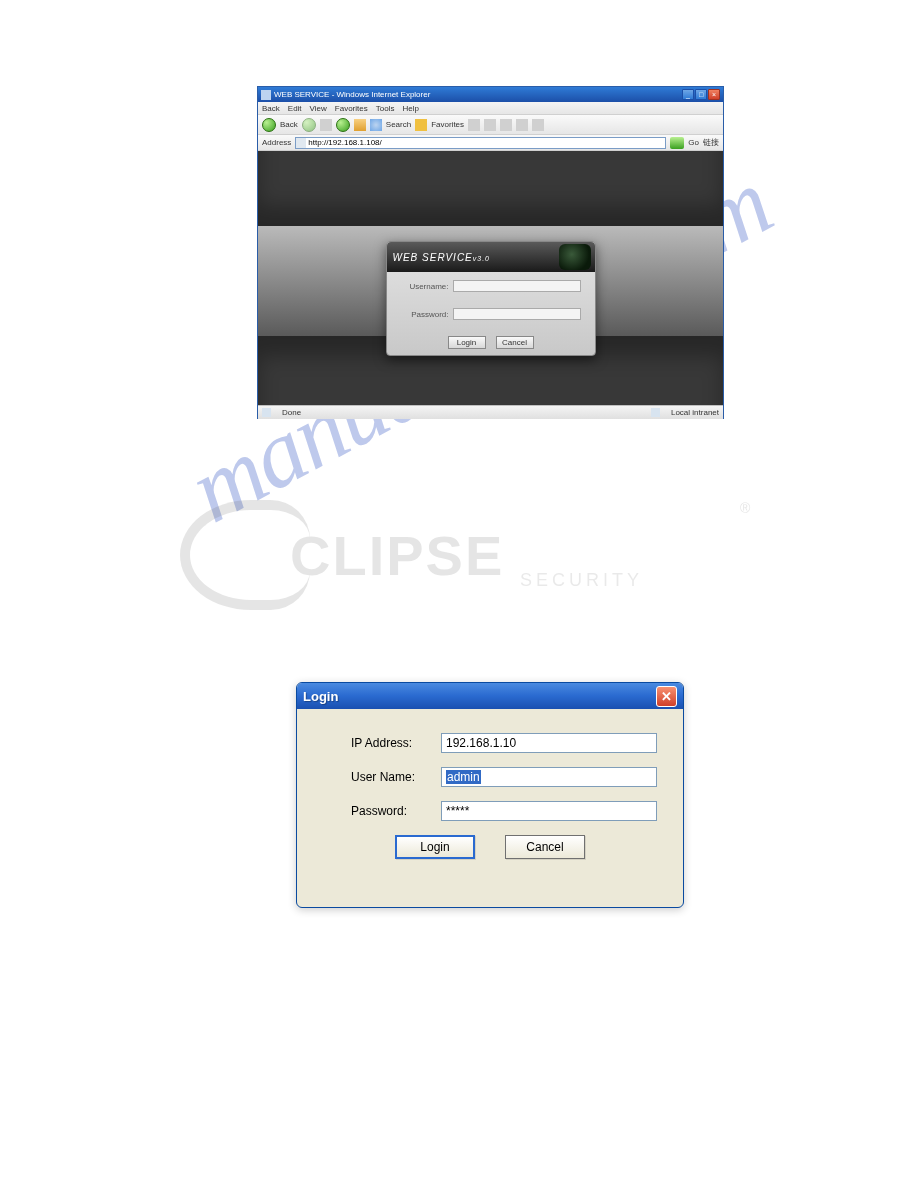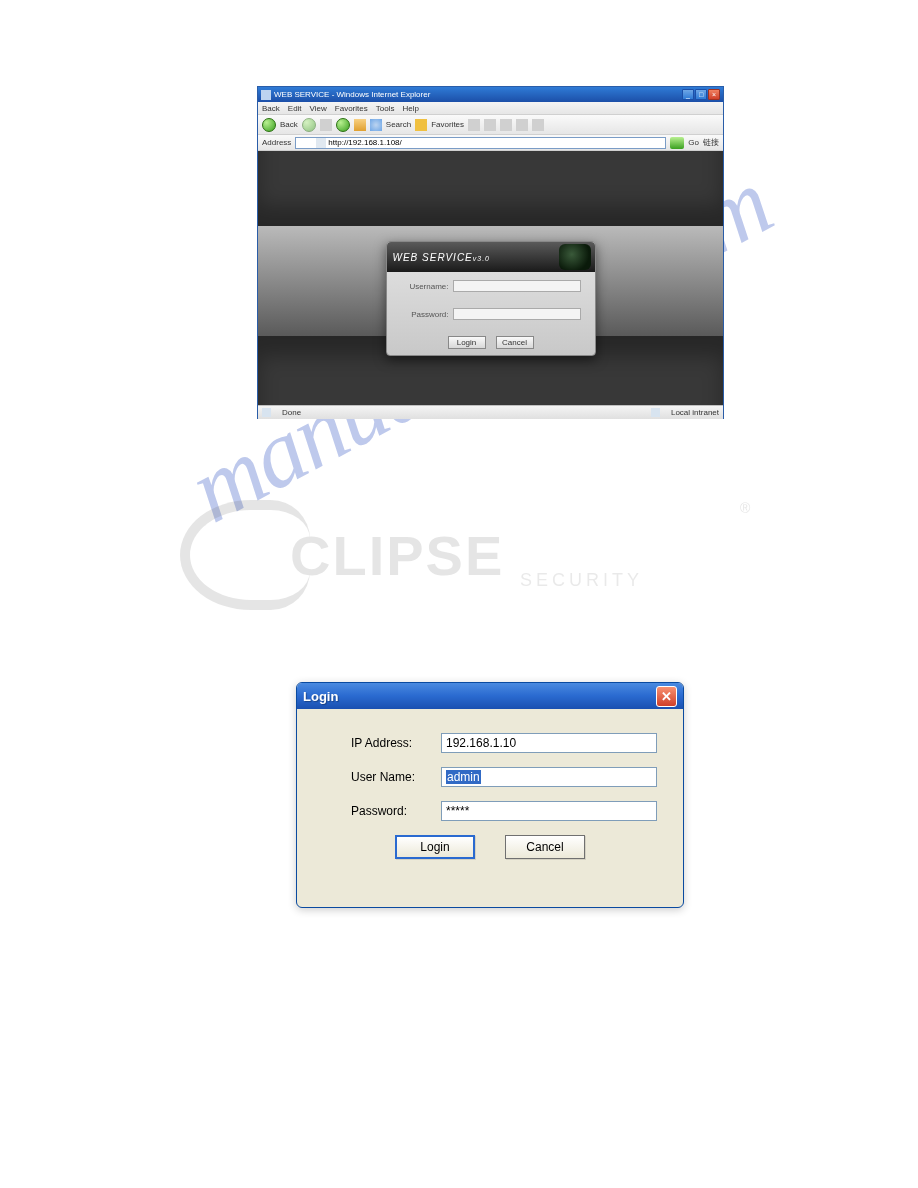--- a/index.html
+++ b/index.html
@@ -19,21 +19,21 @@
   .tb-icon { width: 14px; height: 14px; border-radius: 7px; display:inline-block; }
   .tb-green { background: radial-gradient(circle at 30% 30%, #b8f090, #3aa020); border:1px solid #2a7010;}
   .tb-green.dim { opacity:.5;}
   .tb-home { width:12px;height:12px;background:linear-gradient(#f8d080,#e0a030);}
   .tb-search { width:12px;height:12px;background:radial-gradient(circle,#bcd4f0,#6ea6e6);}
   .tb-label { font-size: 8px; color:#333; }
   .tb-star { width:12px;height:12px;background:#f0c040;}
   .tb-misc { width:12px;height:12px;background:#d0d0d0;}
   .ie-addressbar { height: 16px; background: linear-gradient(#fafafa,#e6e6e6); display:flex; align-items:center; padding:0 4px; gap:4px; border-bottom: 1px solid #d0d0d0;}
   .addr-label { font-size:8px;color:#333;}
-  .addr-input { flex:1; height:12px; background:#fff; border:1px solid #7a9cc6; font-size:8px; padding:0 20px; display:flex; align-items:center;}
+  .addr-input { flex:1; height:12px; background:#fff; border:1px solid #7a9cc6; font-size:8px; padding:0 0; display:flex; align-items:center;}
   .addr-icon { width:10px;height:10px;background:#e0e8f0;margin-right:2px;}
   .go-btn { width:14px;height:12px;background:linear-gradient(#b8f090,#3aa020);border-radius:2px;}
   .go-label{font-size:8px;color:#333;}
   .link-label{font-size:8px;color:#333;}
 
   .ie-content { position: relative; height: 254px; background: #4a4a4a; overflow:hidden;}
   .ie-darkstrip-top { position:absolute; top:0; left:0; right:0; height:75px; background:#383838; box-shadow: inset 0 -20px 20px rgba(0,0,0,.3);}
   .ie-midband { position:absolute; top:75px; left:0; right:0; height:110px; background: linear-gradient(#bababa,#8a8a8a 50%,#5a5a5a);}
   .ie-darkstrip-bot { position:absolute; top:185px; left:0; right:0; bottom:0; background:#383838; box-shadow: inset 0 20px 20px rgba(0,0,0,.3);}
 

